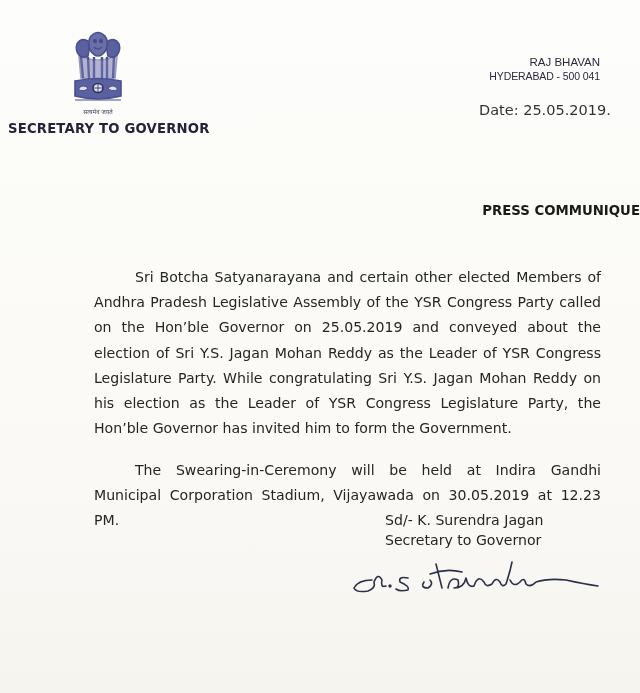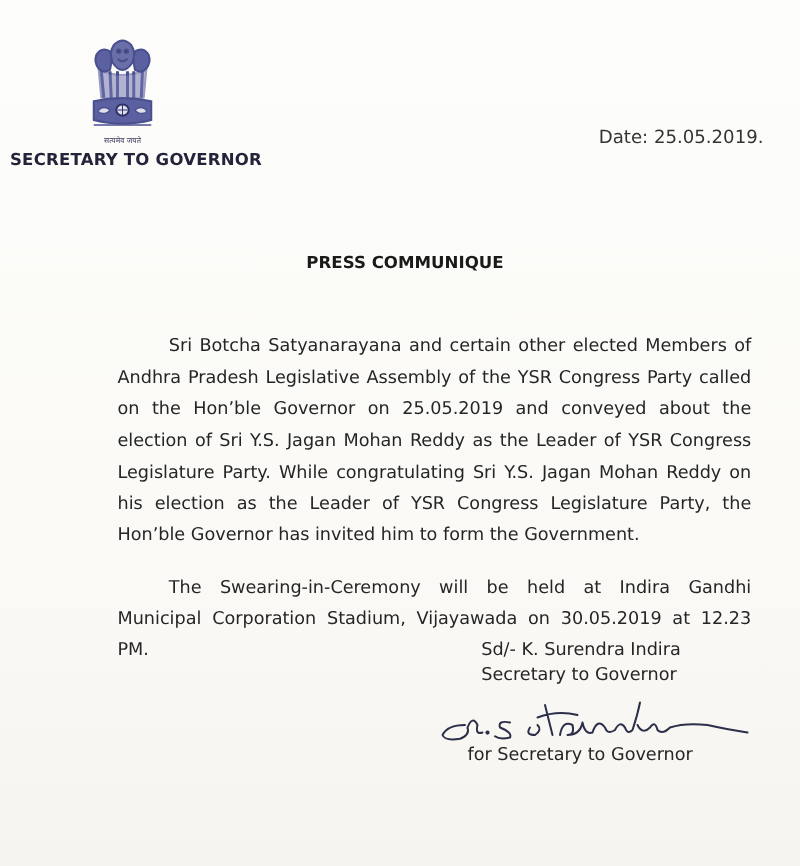--- a/index.html
+++ b/index.html
@@ -80,21 +80,21 @@
       top: 102px;
       font-family: "DejaVu Sans", sans-serif;
       font-size: 14.5px;
       color: #333;
     }
     .heading {
       position: absolute;
       left: 0;
       right: 0;
       top: 203px;
-      text-align: center;
+      text-align: right;
       font-family: "DejaVu Sans", sans-serif;
       font-size: 13.3px;
       font-weight: bold;
       color: #1a1a1a;
       padding-left: 8px;
     }
     .para {
       position: absolute;
       left: 79px;
       width: 507px;
@@ -158,39 +158,42 @@
       <path d="M29 58 L29 66 M25 62 L33 62" stroke="#2e3268" stroke-width="0.8"></path>
       <path d="M10 62 Q14 58 19 62 Q16 66 10 64Z" fill="#dfe0ee" stroke-width="1"></path>
       <path d="M48 62 Q44 58 39 62 Q42 66 48 64Z" fill="#dfe0ee" stroke-width="1"></path>
       <path d="M6 74 L52 74" stroke-width="1.2"></path>
     </g>
   </svg>
   <div class="motto">सत्यमेव जयते</div>
 
   <div class="office-title">SECRETARY TO GOVERNOR</div>
 
+  <div class="address">
+    <div class="l1">RAJ BHAVAN</div>
+    <div class="l2">HYDERABAD - 500 041</div>
+  </div>
 
   <div class="date">Date: 25.05.2019.</div>
 
   <div class="heading">PRESS COMMUNIQUE</div>
 
   <p class="para para1">Sri Botcha Satyanarayana and certain other elected Members of Andhra Pradesh Legislative Assembly of the YSR Congress Party called on the Hon’ble Governor on 25.05.2019 and conveyed about the election of Sri Y.S. Jagan Mohan Reddy as the Leader of YSR Congress Legislature Party. While congratulating Sri Y.S. Jagan Mohan Reddy on his election as the Leader of YSR Congress Legislature Party, the Hon’ble Governor has invited him to form the Government.</p>
   <p class="para para2">The Swearing-in-Ceremony will be held at Indira Gandhi Municipal Corporation Stadium, Vijayawada on 30.05.2019 at 12.23 PM.</p>
 
   <div class="sig-block">
-    <div>Sd/- K. Surendra Indira</div>
+    <div>Sd/- K. Surendra Jagan</div>
     <div>Secretary to Governor</div>
   </div>
 
   <svg class="signature" viewBox="0 0 255 40">
     <g fill="none" stroke="#2b2f4a" stroke-width="1.6" stroke-linecap="round" stroke-linejoin="round">
       <path d="M22 22 Q8 22 4 30 Q6 35 18 33 Q26 30 24 24 Q28 14 32 22 Q30 30 36 28"></path>
       <circle cx="40" cy="28" r="0.9" fill="#2b2f4a"></circle>
       <path d="M58 20 Q48 18 50 24 Q60 28 58 32 Q50 34 46 31"></path>
       <path d="M74 24 Q70 30 78 30 Q84 26 80 22"></path>
       <path d="M86 6 L92 30 M80 16 Q96 10 112 14"></path>
       <path d="M98 30 Q100 18 108 22 Q110 30 104 30 Q114 30 116 20 Q118 30 124 28 Q128 16 134 24 Q136 30 142 26 Q146 18 150 24 Q152 30 156 26 Q160 14 162 4 M160 22 Q164 30 170 24 Q174 18 176 26 Q180 30 186 24 Q198 20 216 22 Q234 26 248 28"></path>
     </g>
   </svg>
 
-  <div class="for-sec">for Secretary to Governor</div>
 
 </div>
 
 </body></html>

